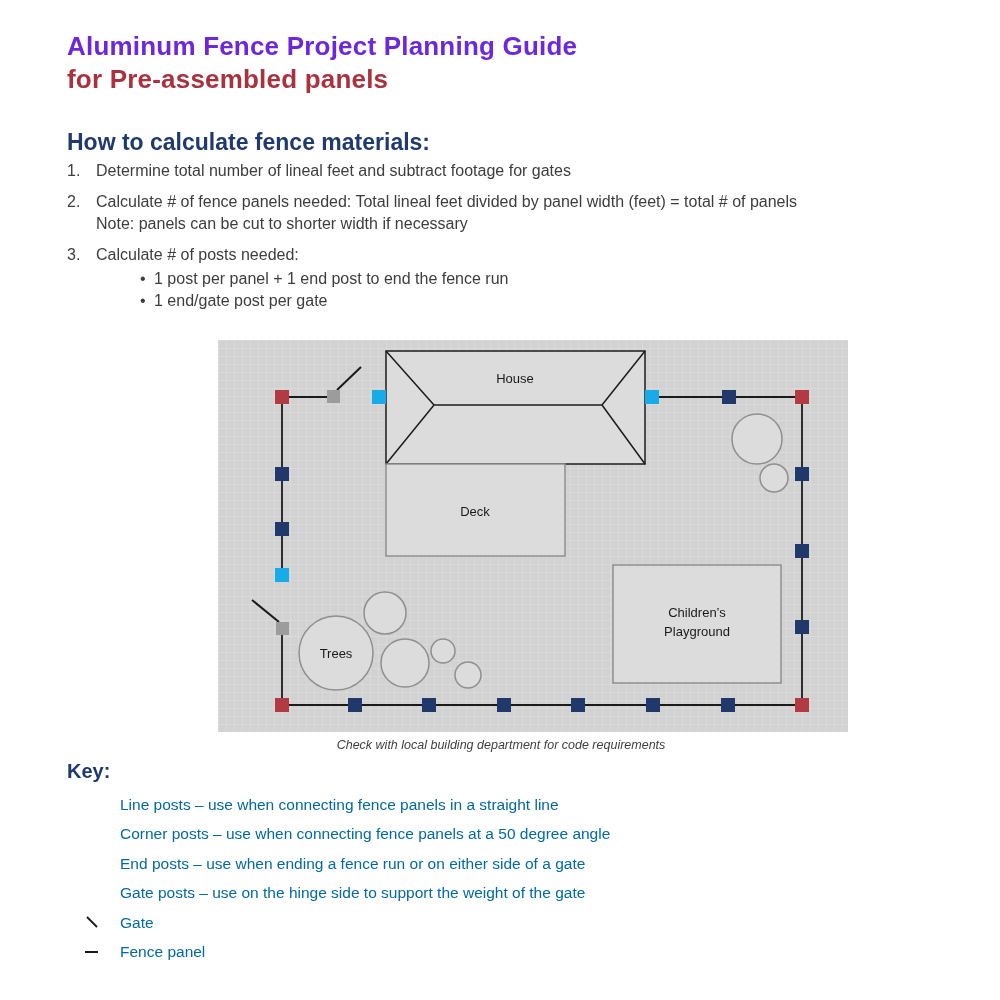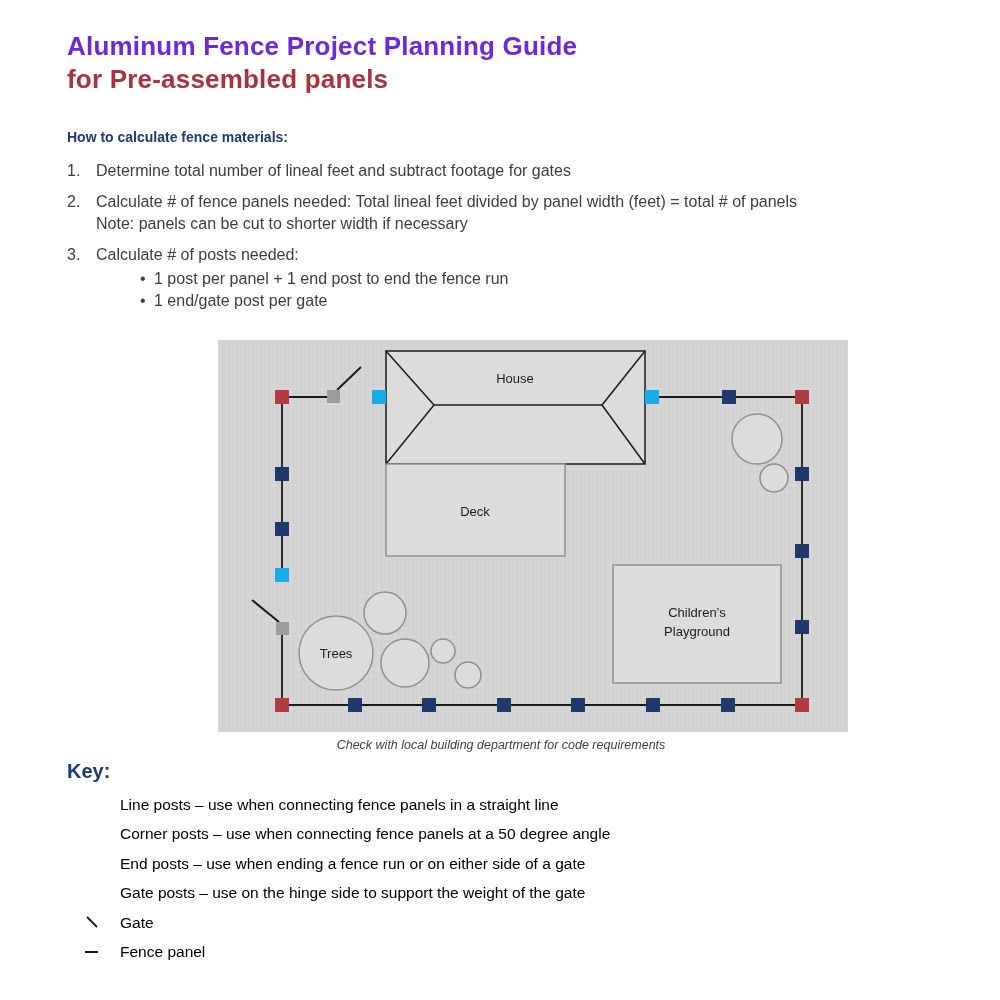--- a/index.html
+++ b/index.html
@@ -5,21 +5,21 @@
   html,body{margin:0;padding:0;}
   body{
     width:1000px;height:1000px;position:relative;background:#ffffff;
     font-family:"Liberation Sans", sans-serif;color:#3d3d3d;overflow:hidden;
   }
   
   .title-block{position:absolute;left:67px;top:30px;line-height:33px;}
   .title-line1{font-size:26px;font-weight:bold;color:#6d28d9;letter-spacing:.2px;}
   .title-line2{font-size:26px;font-weight:bold;color:#a8333f;letter-spacing:.2px;}
   
-  .howto-heading{position:absolute;left:67px;top:129px;font-size:14px;font-weight:bold;color:#1f3a6c;}
+  .howto-heading{position:absolute;left:67px;top:129px;font-size:23px;font-weight:bold;color:#1f3a6c;}
   .steps{position:absolute;left:67px;top:160px;width:880px;font-size:16px;color:#3d3d3d;}
   .step{display:flex;margin-bottom:9px;line-height:22px;}
   .step-num{width:29px;flex:0 0 29px;}
   .step-body{flex:1;}
   .step-bullets{margin:2px 0 0 44px;line-height:22px;}
   .bullet-row{display:flex;}
   .bullet-dot{width:14px;flex:0 0 14px;}
   
   .diagram{position:absolute;left:186px;top:340px;width:630px;height:392px;padding-left:32px;}
   .diagram svg{display:block;}
@@ -30,21 +30,21 @@
   .house-stroke{stroke:#1c1c1c;stroke-width:1.5;fill:none;}
   .soft-stroke{stroke:#8f8f8f;stroke-width:1.5;}
   .post-line{fill:#20396a;}
   .post-corner{fill:#b23a42;}
   .post-end{fill:#17ace8;}
   .post-gate{fill:#9c9c9c;}
   .caption{position:absolute;left:186px;top:738px;width:630px;text-align:center;
     font-size:12.5px;font-style:italic;color:#3f3f3f;}
   
   .key-heading{position:absolute;left:67px;top:760px;font-size:20px;font-weight:bold;color:#1f3a6c;}
-  .key-list{position:absolute;left:85px;top:797px;font-size:15.5px;color:#000000;}
+  .key-list{position:absolute;left:85px;top:797px;font-size:15.5px;color:#0369a1;}
   .key-row{display:flex;align-items:center;height:15px;margin-bottom:14.5px;}
   .key-sym{width:15px;height:15px;flex:0 0 15px;margin-right:20px;position:relative;}
   .swatch{width:15px;height:15px;}
   .sw-line{background:#20396a;}
   .sw-corner{background:#b23a42;}
   .sw-end{background:#17ace8;}
   .sw-gate{background:#9c9c9c;}
   .sym-dash{position:absolute;left:0;top:6px;width:13px;height:2.5px;background:#1a1a1a;}
 </style>
 </head>

